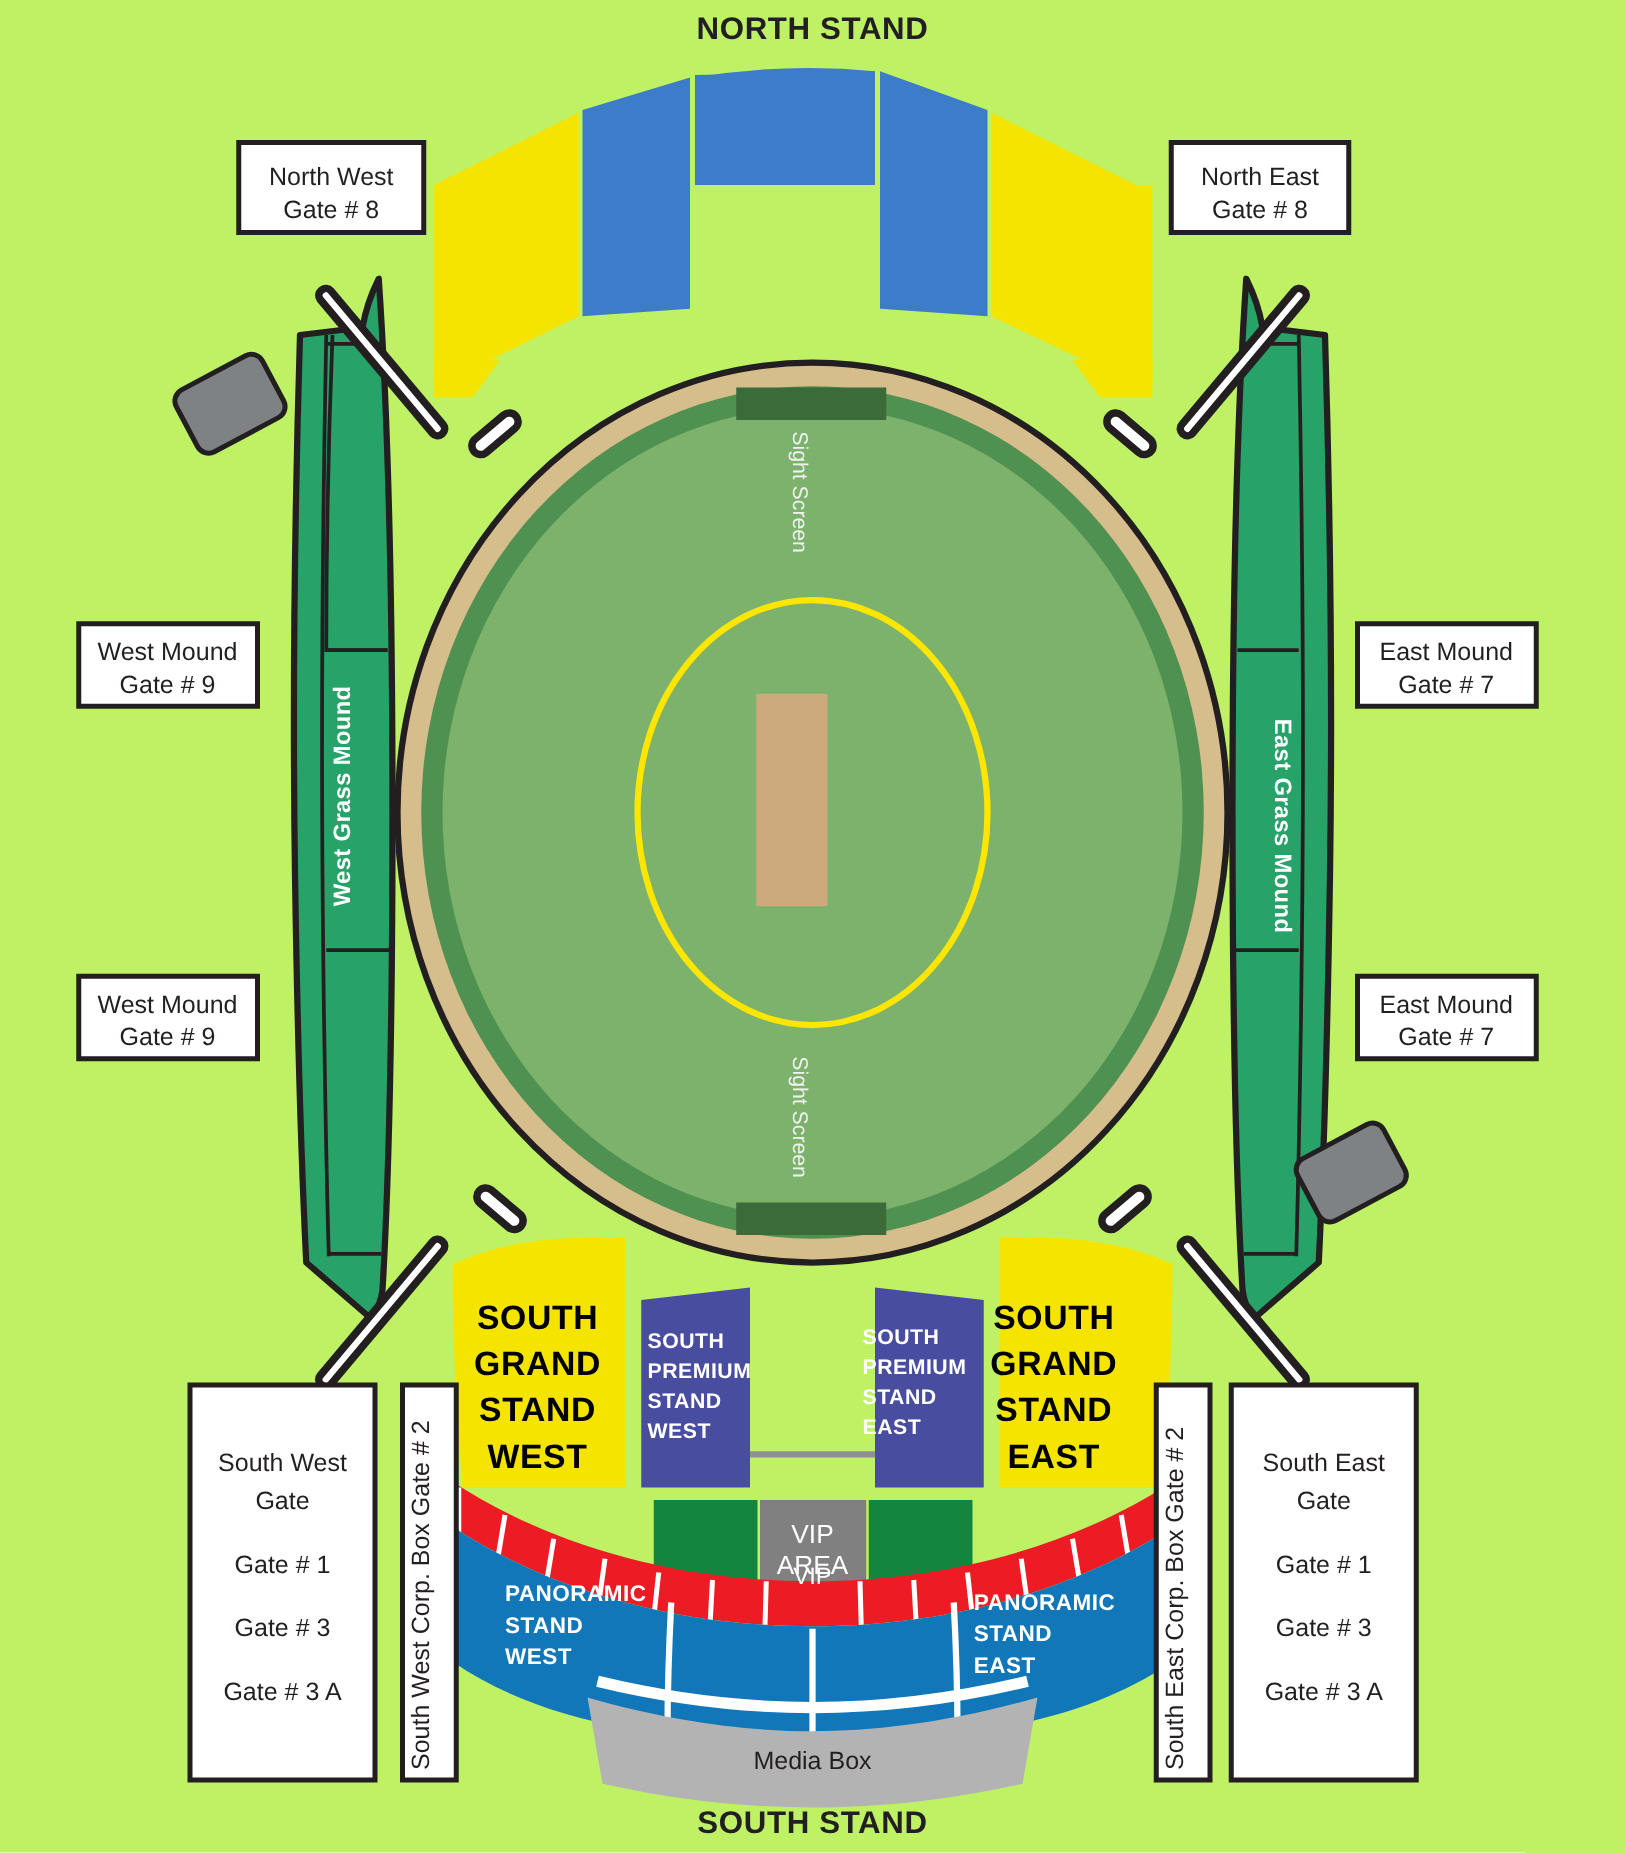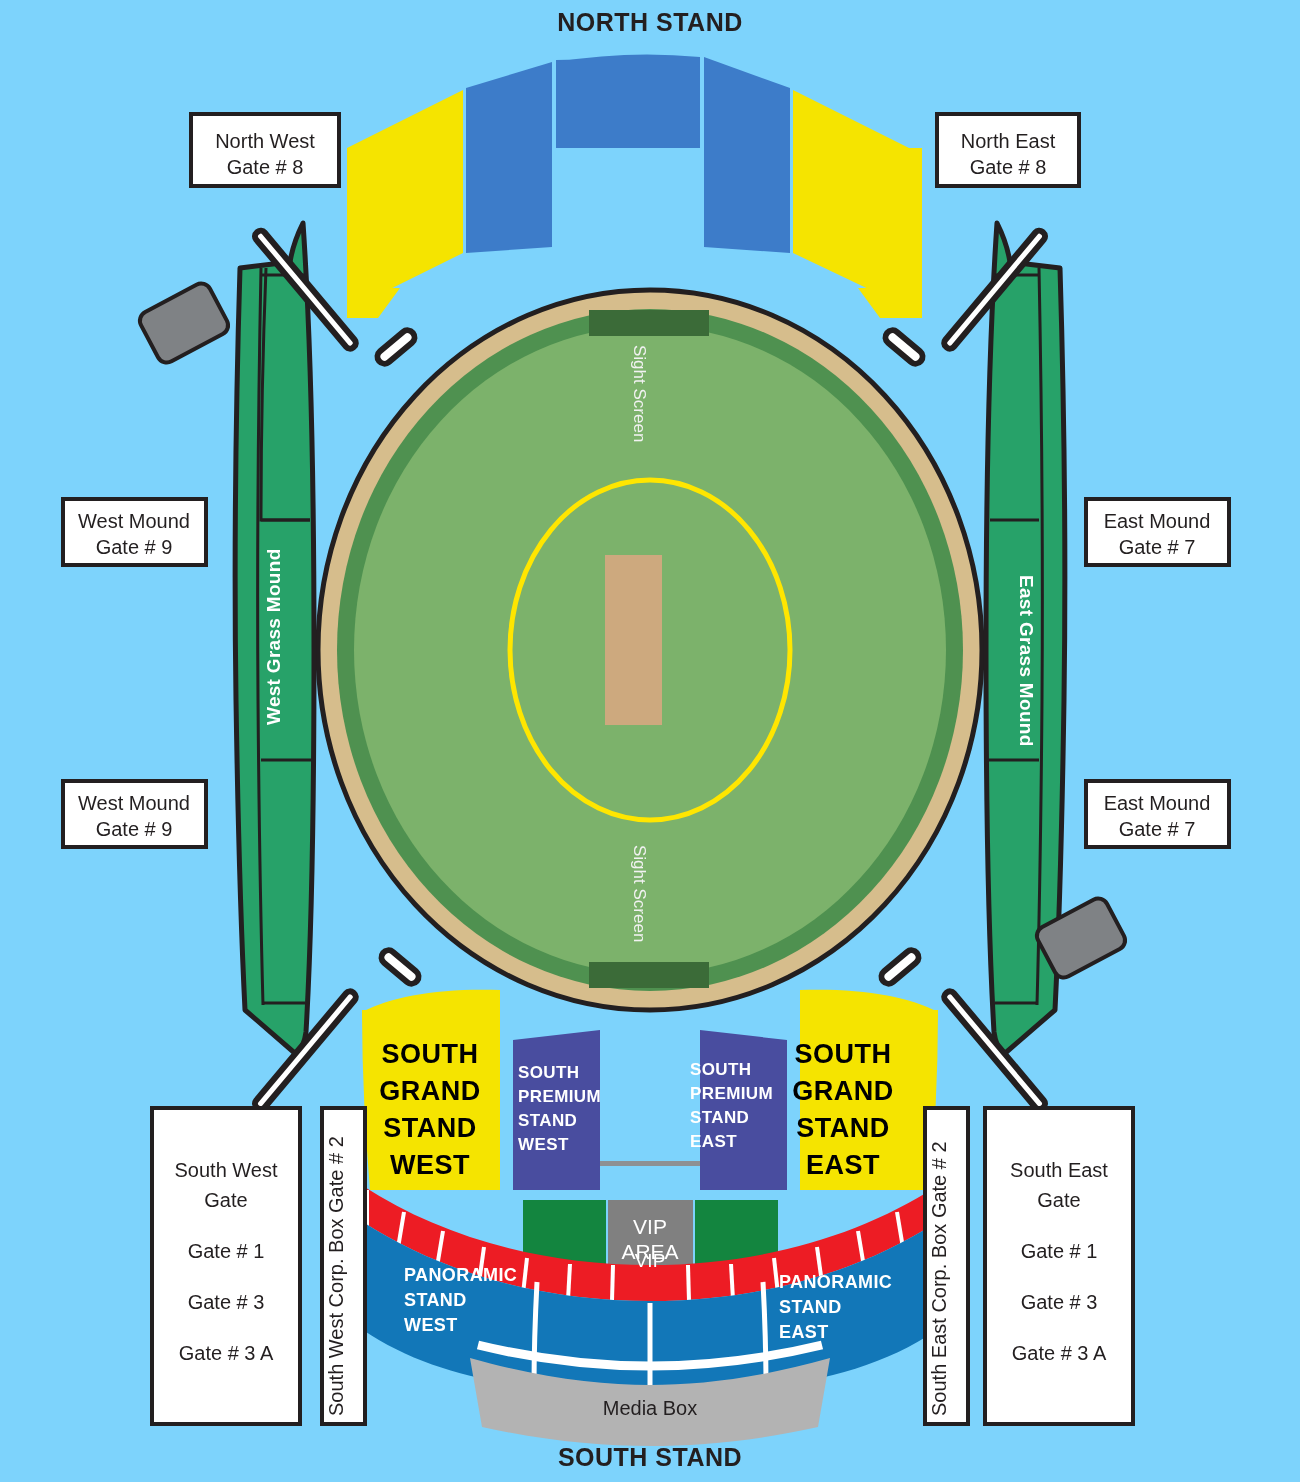--- a/index.html
+++ b/index.html
@@ -8,21 +8,21 @@
     padding: 0;
     background: #ffffff;
   }
   body {
     font-family: "Liberation Sans", sans-serif;
   }
   #stage {
     position: relative;
     width: 1300px;
     height: 1482px;
-    background: #7dd3fc;
+    background: #bef264;
     overflow: hidden;
   }
   #map-svg {
     position: absolute;
     top: 0;
     left: 0;
     width: 1300px;
     height: 1482px;
   }
   .hdr-text {

